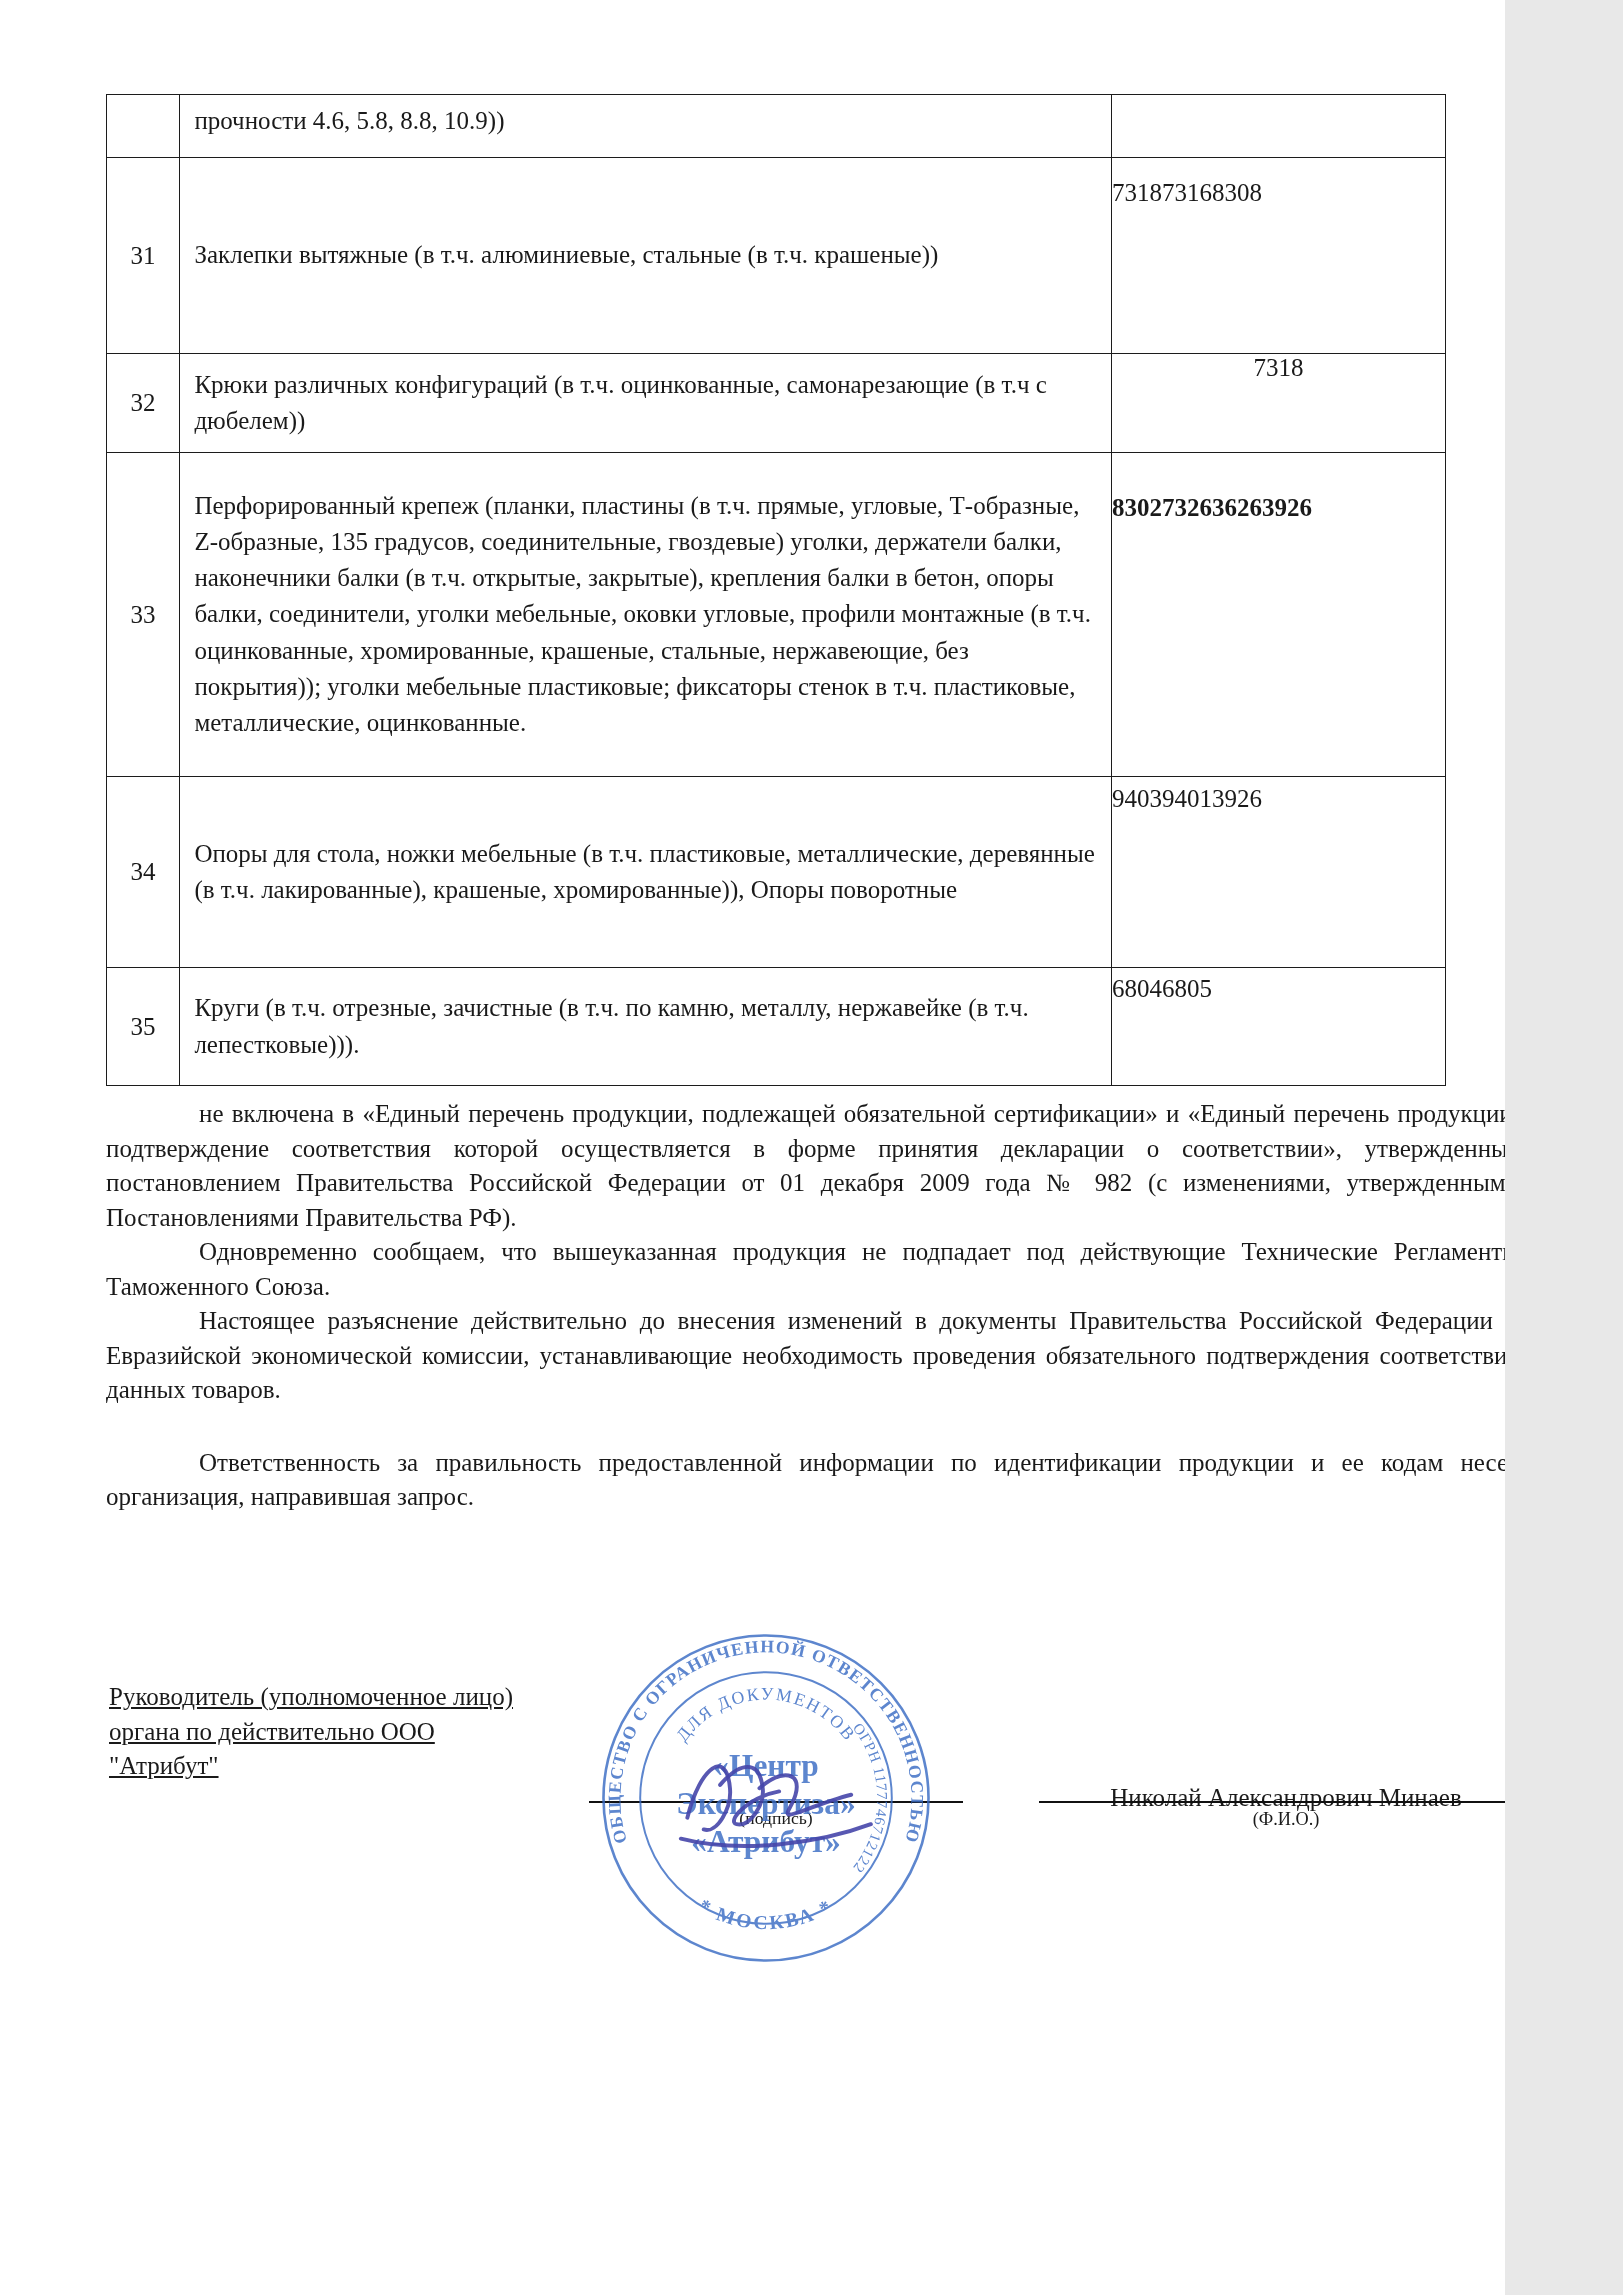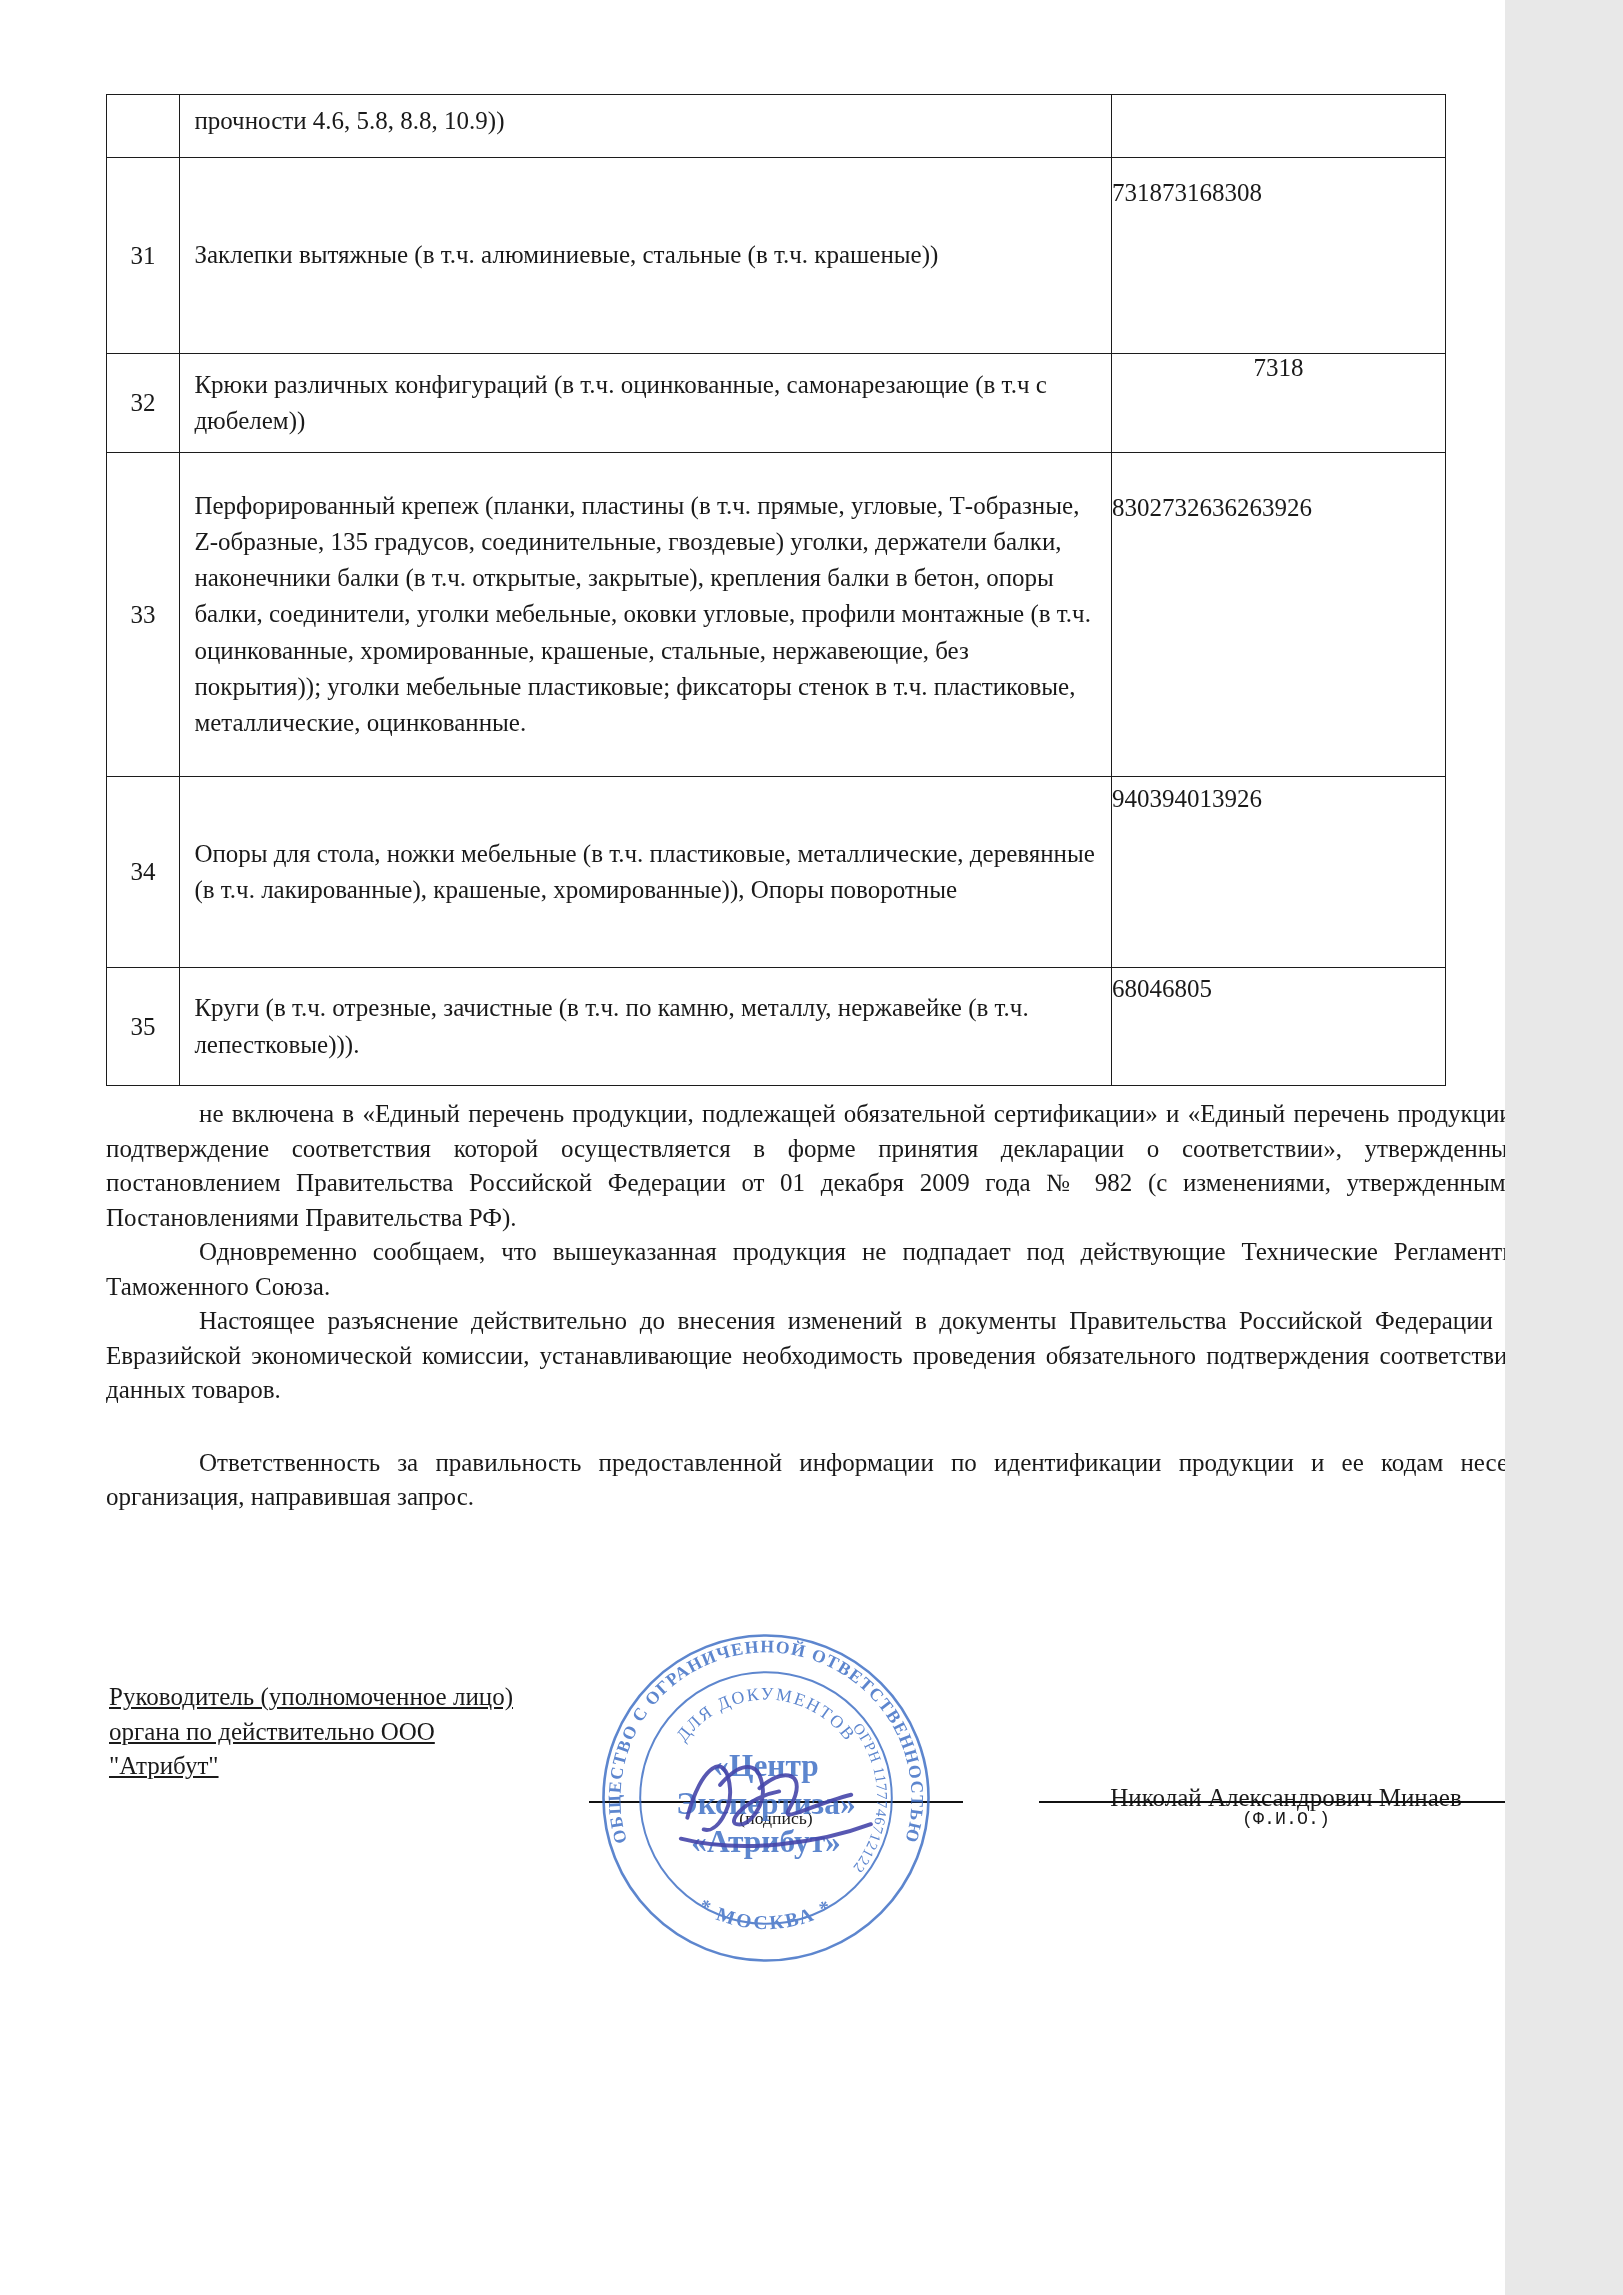--- a/index.html
+++ b/index.html
@@ -30,21 +30,21 @@
   td.desc-cell{ vertical-align:middle; }
   td.desc-cell .desc-inner{ padding:7.9px 14.4px; line-height:1.45; }
   tr.tr0 td.desc-cell{ vertical-align:top; }
   td.codes-cell{ vertical-align:top; }
   .codes{
     display:flex; flex-direction:row; align-items:center;
     height:100%; box-sizing:border-box; font-size:25px;
   }
   .codes.c1{ padding-top:21px; row-gap:34px; }
   .codes.c2{ justify-content:center; }
-  .codes.c3{ padding-top:41px; row-gap:33px; }
+  .codes.c3{ padding-top:41px; row-gap:33px;font-weight:bold; }
   .codes.c4{ padding-top:7.9px; row-gap:33px; }
   .codes.c5{ padding-top:6.5px; row-gap:52px; }
   tr.tr0{ height:63px; }
   tr.tr1{ height:196px; }
   tr.tr2{ height:99px; }
   tr.tr3{ height:324px; }
   tr.tr4{ height:191px; }
   tr.tr5{ height:118px; }
 
   
@@ -75,21 +75,21 @@
   .sig-name{
     position:absolute; left:1039px; top:1784px; width:494px;
     text-align:center; font-size:25px;
   }
   .sig-line-right{
     position:absolute; left:1039px; top:1801px; width:494px;
     border-top:2px solid #111;
   }
   .sig-caption-right{
     position:absolute; left:1039px; top:1809px; width:494px;
-    text-align:center; font-size:18.3px;font-family:Liberation Mono, monospace;
+    text-align:center; font-size:18.3px;
   }
 
   
   .stamp-wrap{
     position:absolute; left:593px; top:1625px;
     width:346px; height:346px; z-index:2;
     pointer-events:none;
   }
   .stamp-stroke{ fill:none; stroke:#3a6cc4; }
   .stamp-fill{ fill:#3a6cc4; stroke:none; }

